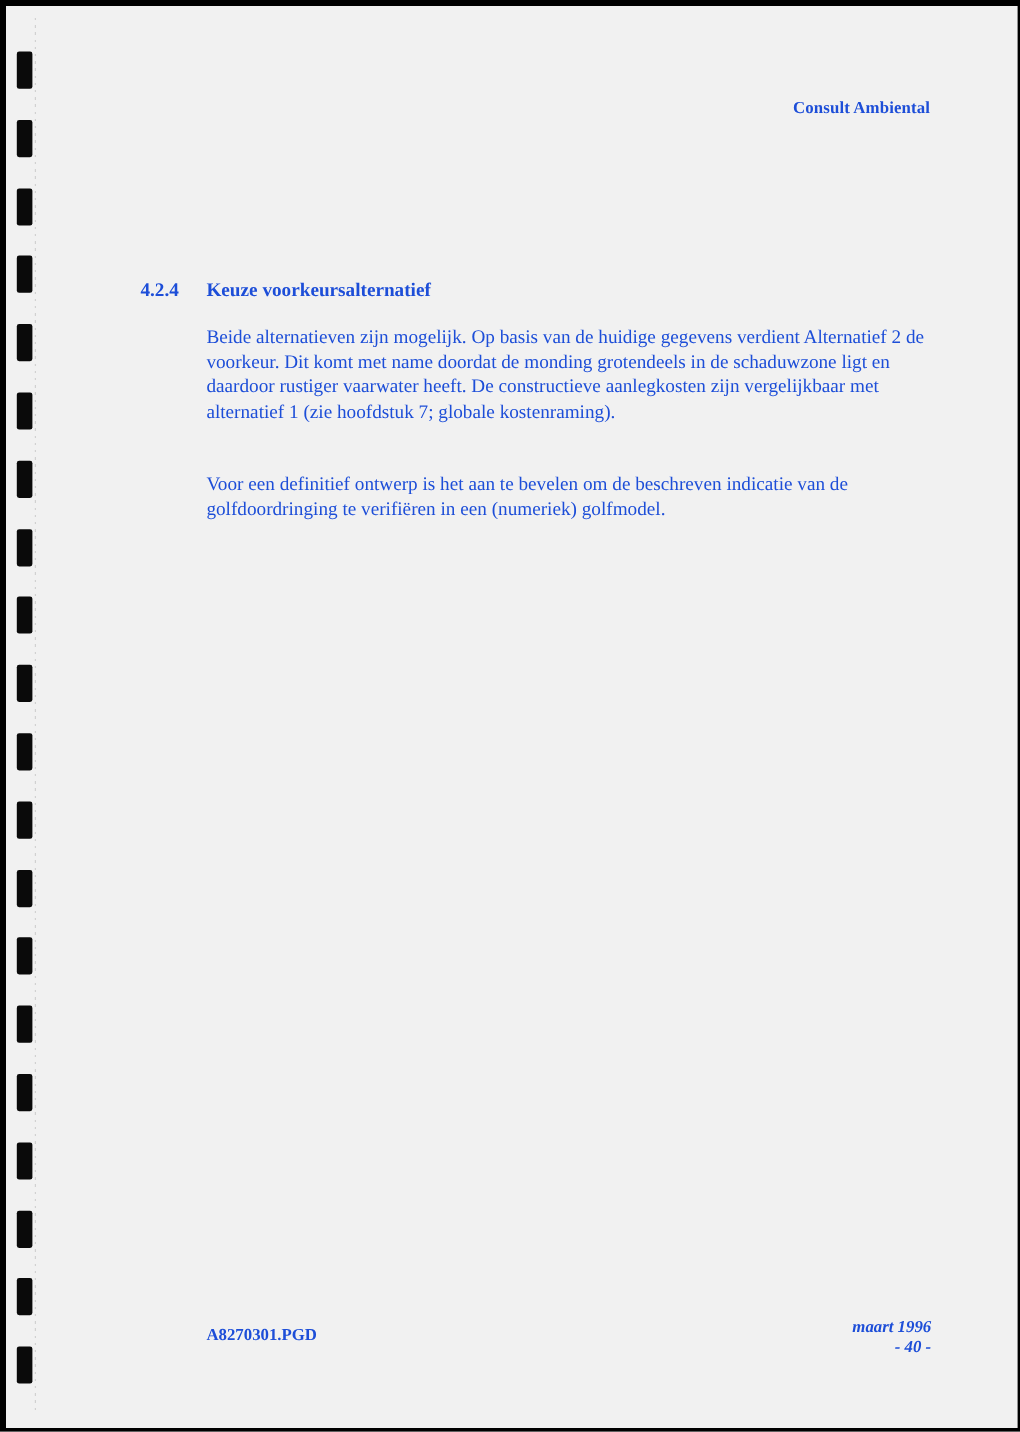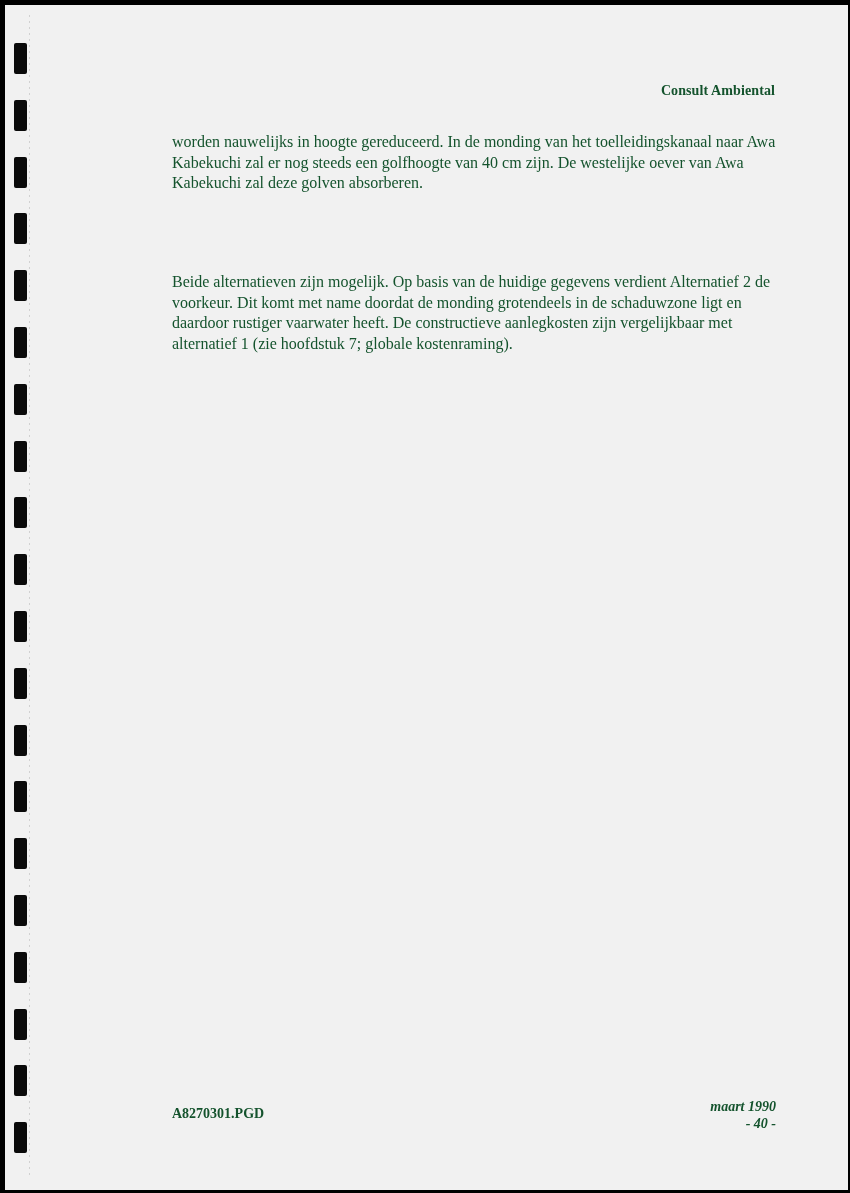--- a/index.html
+++ b/index.html
@@ -1,21 +1,21 @@
 <!DOCTYPE html>
 <html><head>
 <meta charset="utf-8">
 <style>
   html, body { margin:0; padding:0; }
   body { width:850px; height:1193px; background:#000; position:relative; overflow:hidden; }
   .page {
     position:absolute; left:5px; top:5px; width:843px; height:1185px;
     background:#f1f1f1;
     font-family:"Liberation Serif", "DejaVu Serif", serif;
-    color:#14532d;
+    color:#1d4ed8;
   }
   .holes { position:absolute; left:9px; top:0; width:14px; height:100%; }
   .hole {
     position:absolute; left:0; width:13px; height:31px;
     background:#0a0a0a; border-radius:2px;
   }
   .dash-line {
     position:absolute; left:24px; top:10px; width:1px; height:1160px;
     background:repeating-linear-gradient(to bottom, #bbb 0 2px, transparent 2px 6px);
     opacity:.6;
@@ -69,23 +69,26 @@
       <div class="hole" style="top: 833.2px;"></div>
       <div class="hole" style="top: 890px;"></div>
       <div class="hole" style="top: 946.8px;"></div>
       <div class="hole" style="top: 1003.6px;"></div>
       <div class="hole" style="top: 1060.4px;"></div>
       <div class="hole" style="top: 1117.2px;"></div>
     </div>
 
   <div class="header-org">Consult Ambiental</div>
 
-  <p class="para p1">worden nauwelijks in hoogte gereduceerd. In de monding van het toelleidingskanaal naar Awa Kabekuchi zal er nog steeds een golfhoogte van 40 cm zijn. De westelijke oever van Awa Kabekuchi zal deze golven absorberen.</p>
 
+  <h2 class="section-heading">
+    <span class="num">4.2.4</span><span>Keuze voorkeursalternatief</span>
+  </h2>
 
   <p class="para p2">Beide alternatieven zijn mogelijk. Op basis van de huidige gegevens verdient Alternatief 2 de voorkeur. Dit komt met name doordat de monding grotendeels in de schaduwzone ligt en daardoor rustiger vaarwater heeft. De constructieve aanlegkosten zijn vergelijkbaar met alternatief 1 (zie hoofdstuk 7; globale kostenraming).</p>
+  <p class="para p3">Voor een definitief ontwerp is het aan te bevelen om de beschreven indicatie van de golfdoordringing te verifiëren in een (numeriek) golfmodel.</p>
 
   <div class="footer-left">A8270301.PGD</div>
   <div class="footer-right">
-    <div>maart 1990</div>
+    <div>maart 1996</div>
     <div>- 40 -</div>
   </div>
 </div>
 
 </body></html>

